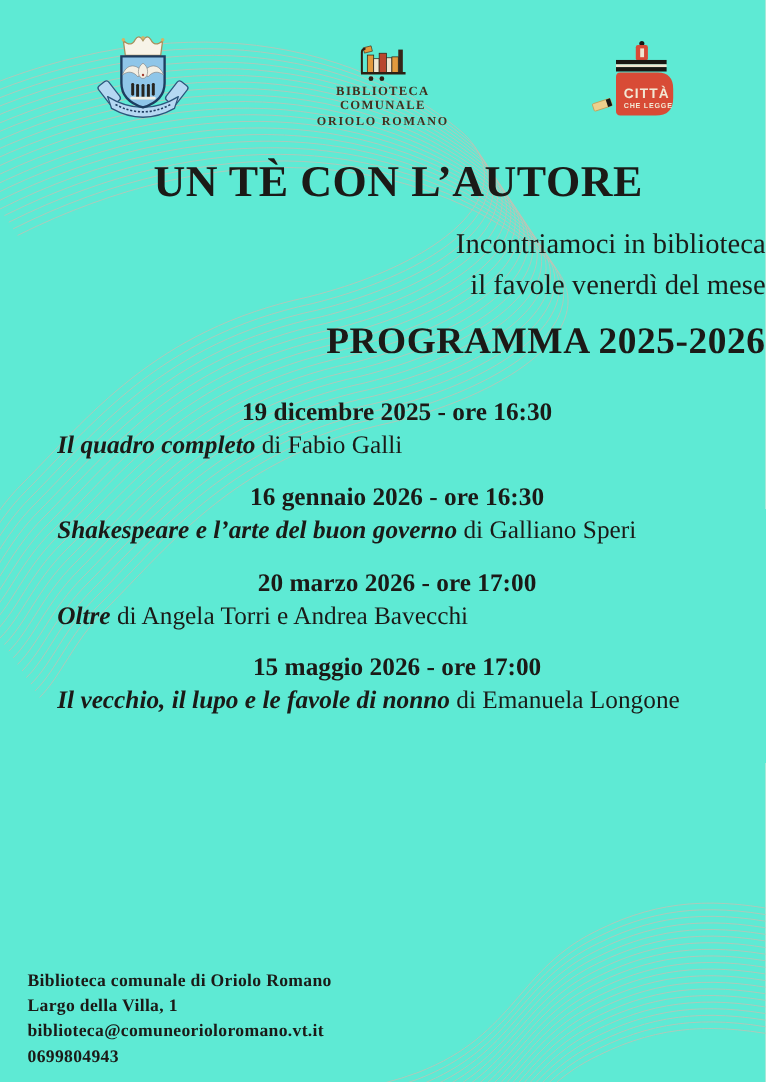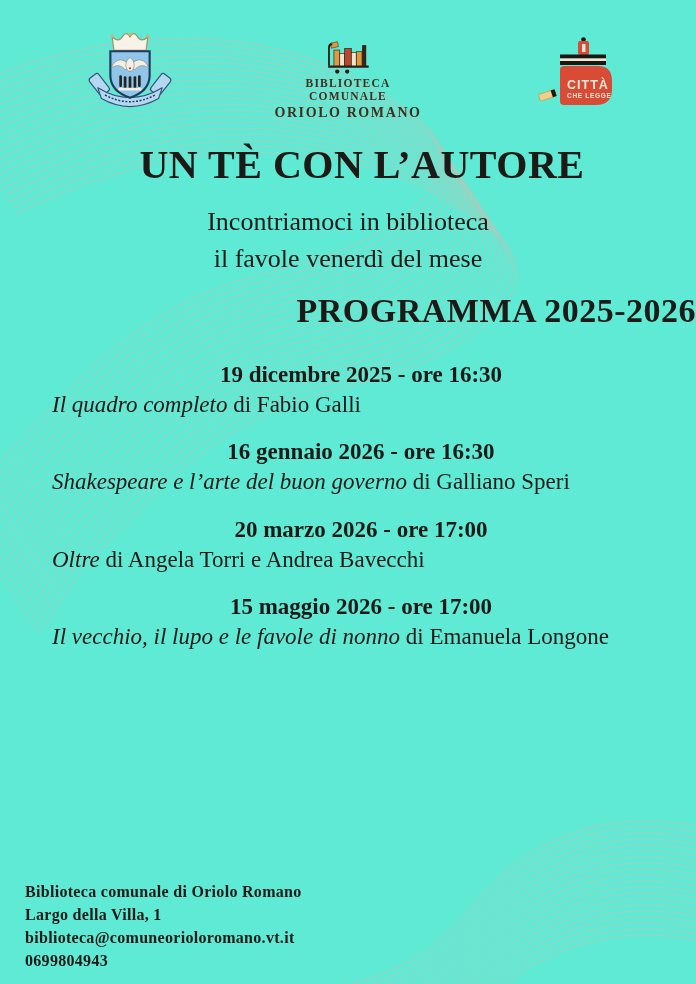--- a/index.html
+++ b/index.html
@@ -18,45 +18,45 @@
 
   
   .crest { position: absolute; left: 80px; top: 28px; width: 100px; height: 84px; }
   .crest svg { width: 100%; height: 100%; }
   .hdr-center {
     position: absolute; left: 0; right: 0; top: 40px;
     display: flex; flex-direction: column; align-items: center; text-align: center;
   }
   .cart-icon { width: 48px; height: 35px; margin-bottom: 2px; }
   .lib-main { font-size: 11.5px; font-weight: bold; letter-spacing: 1.2px; color: #40301f; line-height: 1.1; }
-  .lib-sub  { font-size: 14px;   font-weight: bold; letter-spacing: 1.6px; color: #40301f; margin-top: 3px; }
+  .lib-sub  { font-size: 11px;   font-weight: bold; letter-spacing: 1.6px; color: #40301f; margin-top: 3px; }
   .citta { position: absolute; right: 74px; top: 36px; width: 80px; height: 74px; }
   .citta svg { width: 100%; height: 100%; overflow: visible; }
 
   
   .title {
     position: absolute; top: 143px; left: 0; right: 0;
     text-align: center; font-size: 40px; font-weight: bold;
     letter-spacing: 0.5px; line-height: 1.1; margin-left: 28px;
   }
   .subtitle {
     position: absolute; top: 204px; left: 0; right: 0;
-    text-align: center; font-size: 26px; line-height: 1.42;
+    text-align: right; font-size: 26px; line-height: 1.42;
   }
   .program-heading {
     position: absolute; top: 292px; left: 0; right: 0;
     text-align: right; font-size: 34px; font-weight: bold; letter-spacing: 0.5px;
   }
 
   
   .events { position: absolute; top: 360px; left: 52px; right: 26px; }
   .event { margin-bottom: 17px; }
   .event-date { font-size: 23px; font-weight: bold; line-height: 1.3; text-align: center; }
   .event-book { font-size: 23px; line-height: 1.33; }
-  .book-title { font-style: italic; }
+  .book-title { font-style: italic; font-weight: bold; }
 
   
   .footer {
     position: absolute; left: 25px; top: 880px;
     font-size: 16px; font-weight: bold; line-height: 1.44; letter-spacing: 0.3px;
   }
 </style>
 </head>
 <body>
 

